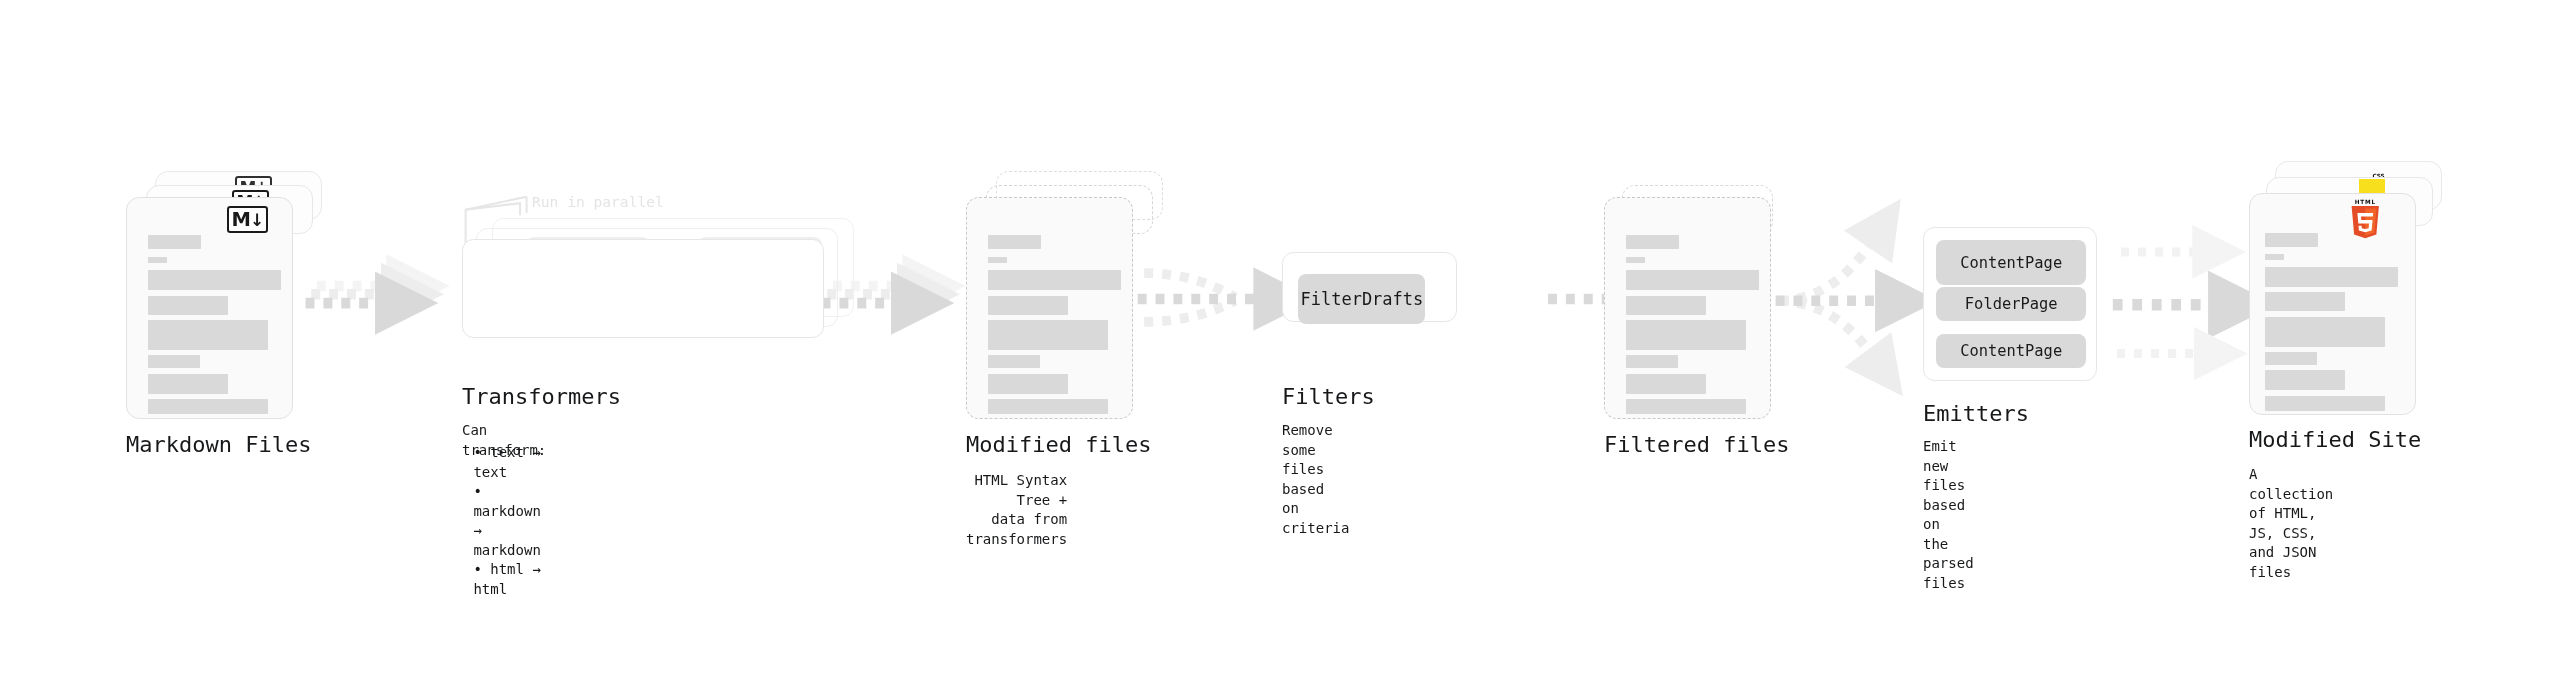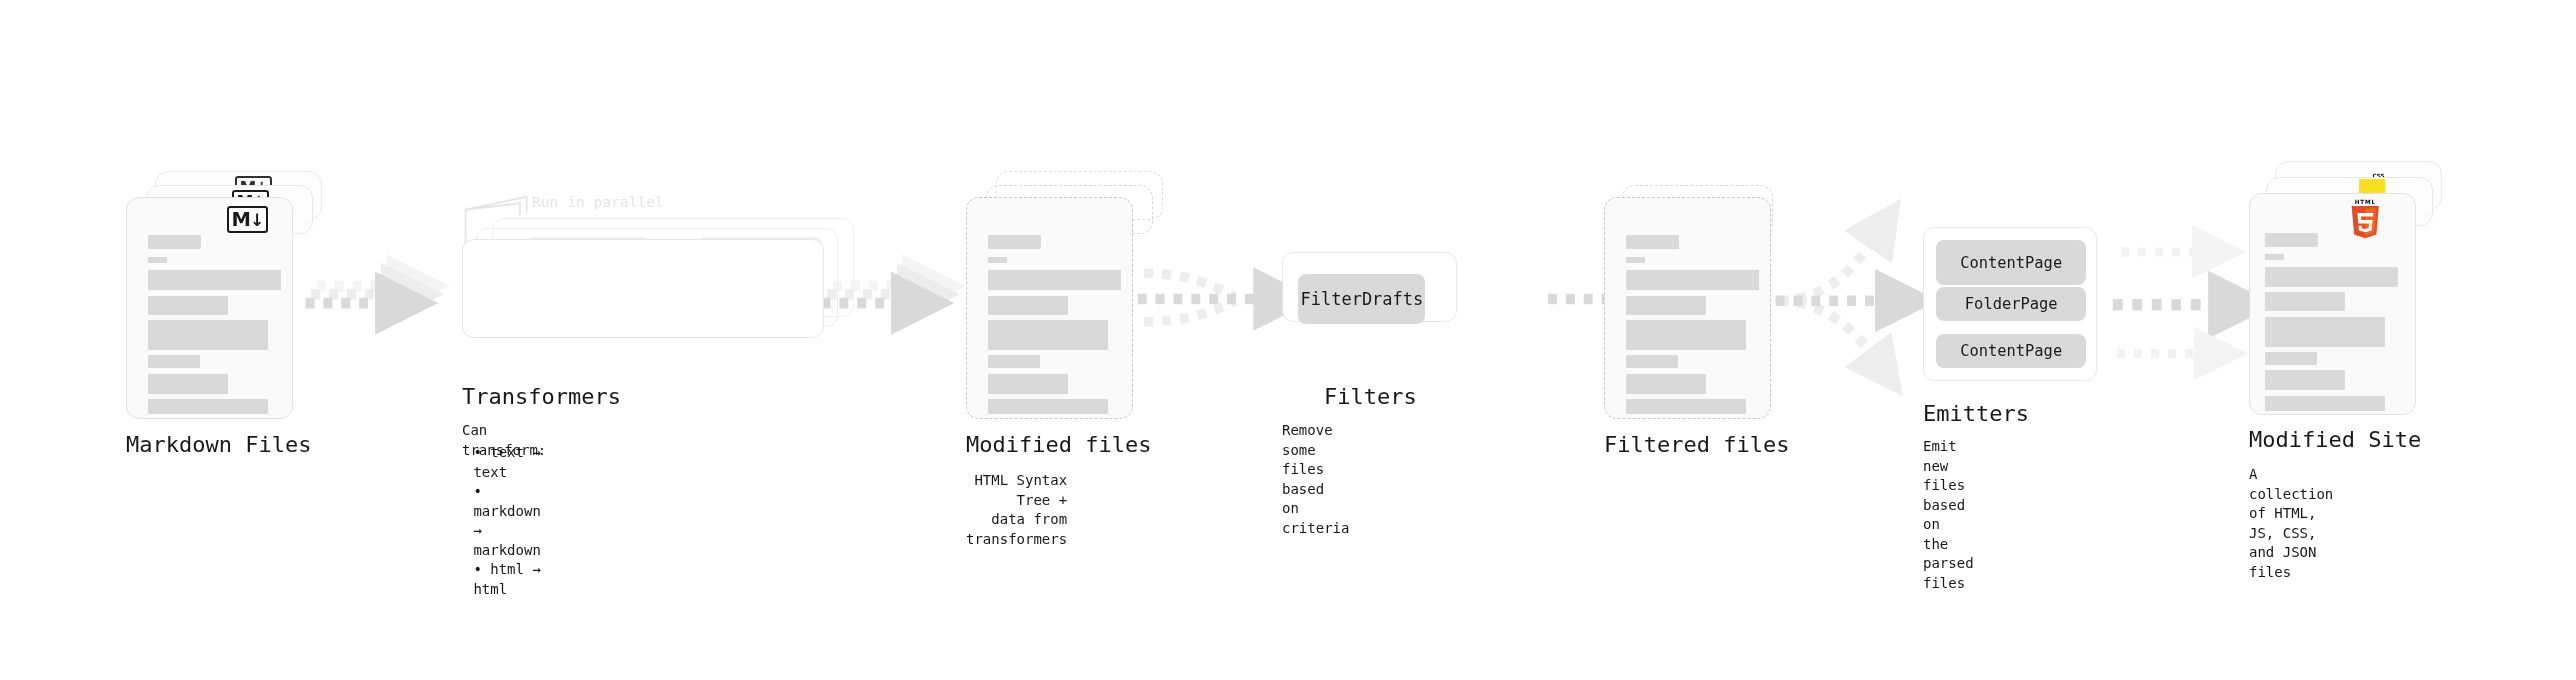--- a/index.html
+++ b/index.html
@@ -257,21 +257,21 @@
     <div class="title" style="left:966px; top:432px;">Modified files</div>
     <div class="subtitle" style="left:966px; top:471px;text-align:right;">HTML Syntax Tree +
 data from transformers</div>
   </div>
 
   <div class="node">
     <div class="groupbox" style="left:1282px; top:252px; width:175px; height:70px;">
       <div class="chip" style="left:15.4px; top:21px; width:127px; height:50px;">FilterDrafts</div>
     </div>
 
-    <div class="title" style="left:1282px; top:384px;margin-left:42px;">Filters</div>
+    <div class="title" style="left:1282px; top:384px;">Filters</div>
     <div class="subtitle" style="left:1282px; top:421px;">Remove some files based
 on criteria</div>
   </div>
 
   <div class="node">
     <div class="card dashed" style="left:1622px; top:185px; width:151px; height:49px; background:transparent; border-color:#d9d9d9;"></div>
 
     <div class="card dashed" style="left:1604px; top:197px; width:167px; height:222px;">
       <div class="bar" style="left:21px;  top:37px;  width:53px;  height:14px;"></div>
       <div class="bar" style="left:21px;  top:59px;  width:18.7px;  height:5.7px;"></div>

